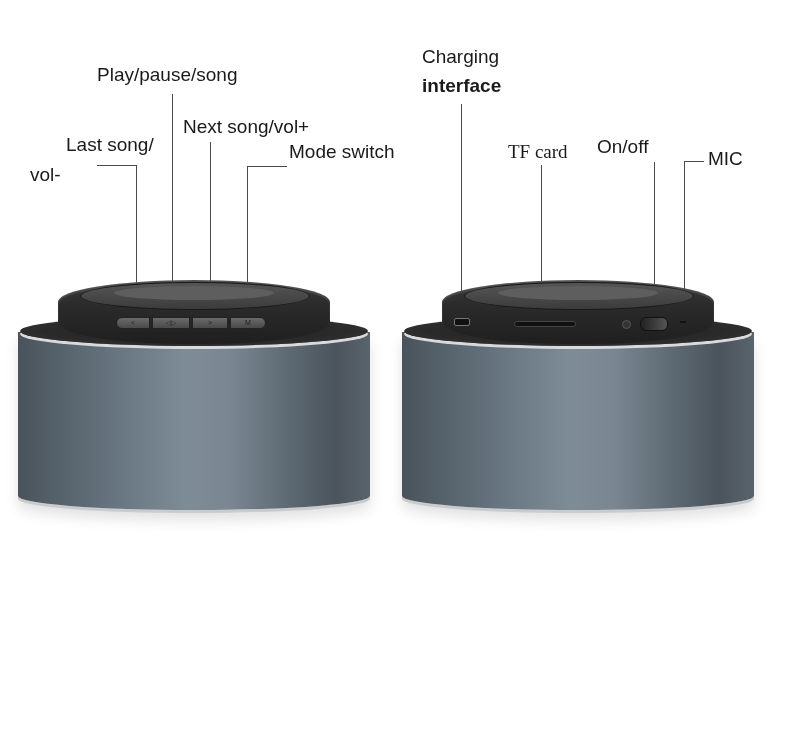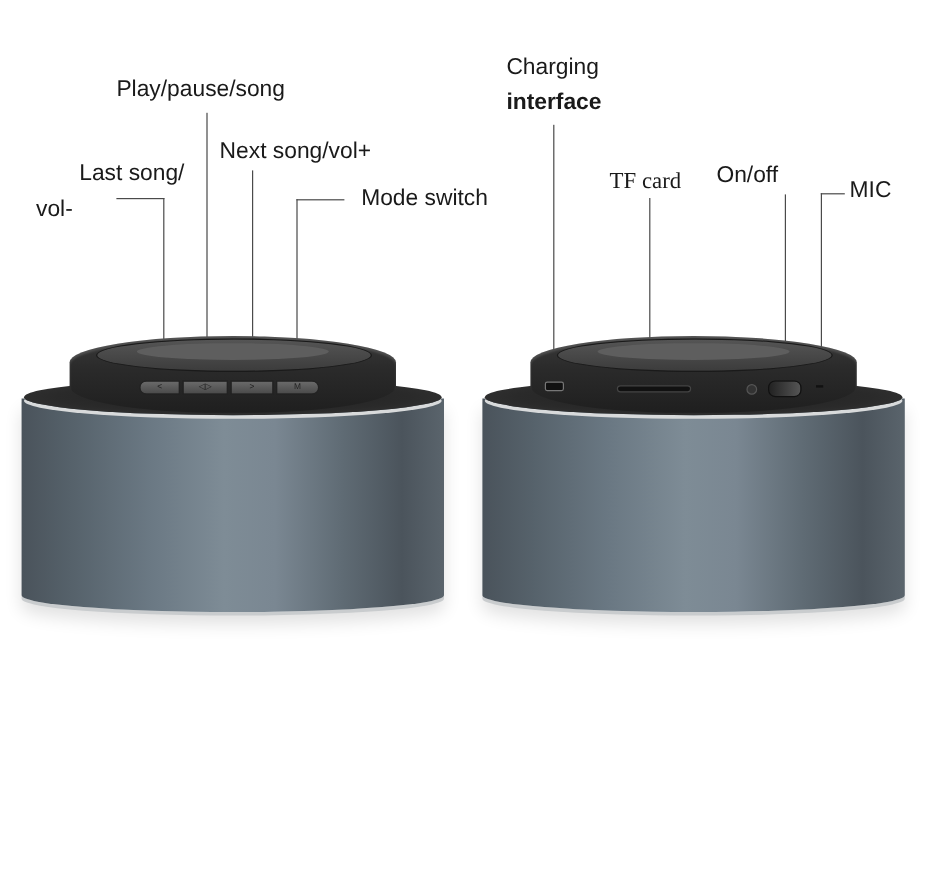--- a/index.html
+++ b/index.html
@@ -38,21 +38,21 @@
   .btn { position:absolute; height:10px; background:linear-gradient(180deg,#6a6a6a,#4a4a4a); border:1px solid #222; color:#222; font-size:7px; line-height:10px; text-align:center; }
   .port { position:absolute; background:#111; border:1px solid #777; }
 </style>
 </head>
 <body>
 
 <div class="label" style="left:97px;top:60px;">Play/pause/song</div>
 <div class="label" style="left:183px;top:112px;">Next song/vol+</div>
 <div class="label" style="left:30px;top:130px;margin-left:36px;">Last song/</div>
 <div class="label" style="left:30px;top:160px;">vol-</div>
-<div class="label" style="left:289px;top:151px;margin-left:12px;">Mode switch</div>
+<div class="label" style="left:289px;top:137px;">Mode switch</div>
 
 <div class="line" style="left:97px;top:165px;width:40px;height:1px;"></div>
 <div class="line" style="left:136px;top:165px;width:1px;height:155px;"></div>
 <div class="line" style="left:172px;top:94px;width:1px;height:226px;"></div>
 <div class="line" style="left:210px;top:142px;width:1px;height:178px;"></div>
 <div class="line" style="left:247px;top:166px;width:40px;height:1px;"></div>
 <div class="line" style="left:247px;top:166px;width:1px;height:154px;"></div>
 
 <div class="speaker" style="left:18px;top:280px;width:352px;height:255px;">
   <div class="body-cyl"></div>

